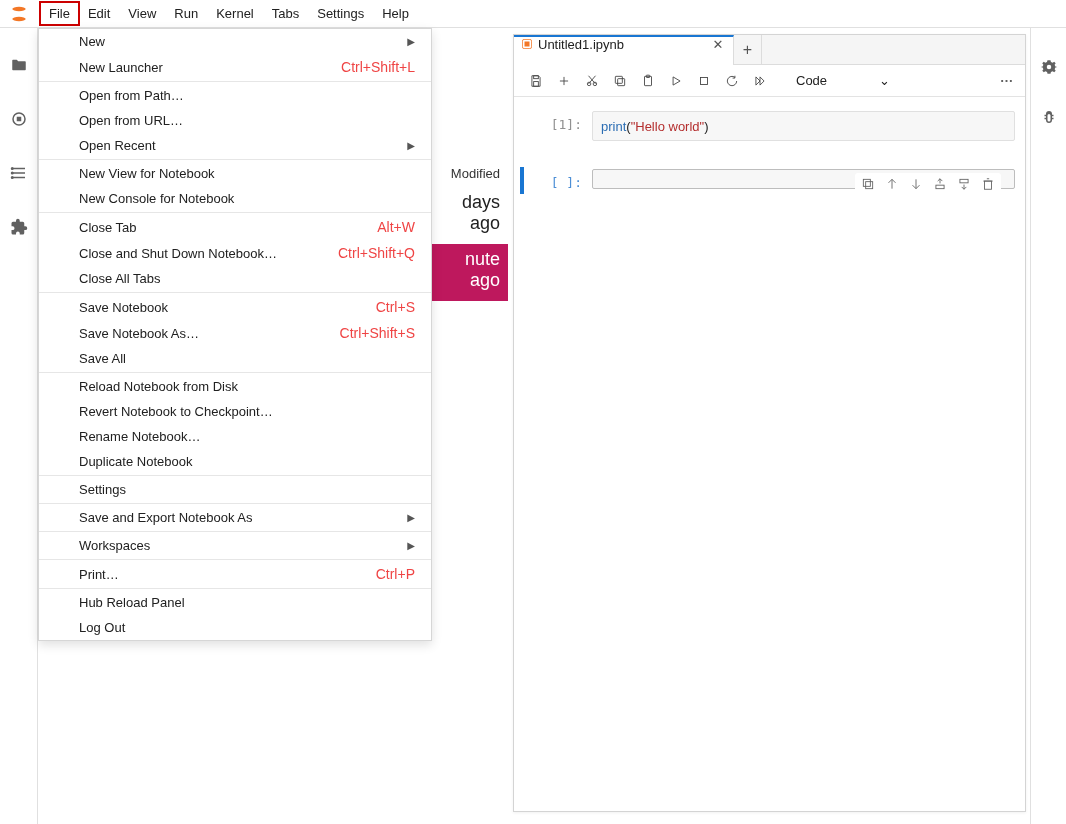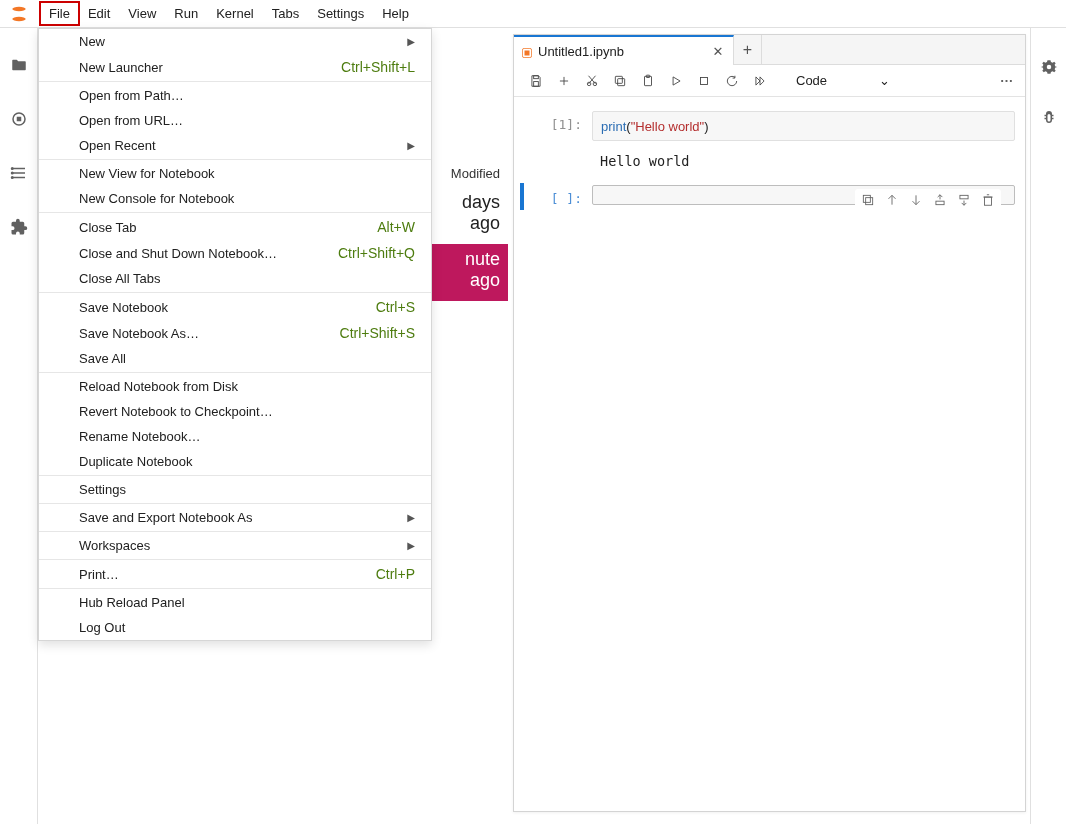--- a/index.html
+++ b/index.html
@@ -18,32 +18,32 @@
 .act-icon svg { width: 18px; height: 18px; }
 
 
 .rightbar { position: absolute; right: 0; top: 28px; bottom: 0; width: 36px; border-left: 1px solid #e0e0e0; display: flex; flex-direction: column; align-items: center; padding-top: 30px; gap: 32px; }
 
 
 .dropdown { position: absolute; left: 38px; top: 28px; width: 394px; background: #fff; border: 1px solid #d6d6d6; box-shadow: 0 4px 10px rgba(0,0,0,0.12); z-index: 10; }
 .dd-item { display: flex; justify-content: space-between; align-items: center; padding: 5px 16px; font-size: 14px; cursor: default; margin-left: 24px; }
 .dd-sep { border-top: 1px solid #e6e6e6; margin: 1px 0; }
 .dd-caret { font-size: 10px; color: #555; }
-.dd-short { color: #4d7c0f; font-size: 14px; text-align: center; }
+.dd-short { color: #ef4444; font-size: 14px; text-align: center; }
 
 
 .filecol { position: absolute; left: 432px; top: 160px; width: 76px; }
 .filecol .hdr { color: #333; text-align: right; padding: 6px 8px 6px 0; font-size: 13px;}
 .filecol .row { text-align: right; padding: 5px 8px 10px 0; font-size: 18px;}
 .filecol .row.sel { background: #be185d; color: #fff; }
 
 
 .panel { position: absolute; left: 513px; top: 34px; right: 40px; bottom: 12px; border: 1px solid #d4d4d4; box-shadow: 0 1px 3px rgba(0,0,0,0.06); background: #fff; display: flex; flex-direction: column; }
 .tabs { display: flex; border-bottom: 1px solid #dcdcdc; height: 30px; background: #f5f5f5; }
-.tab { display: flex; align-items: center; gap: 6px; padding: 0 8px; background: #fff; border-top: 2px solid #1976d2; border-right: 1px solid #dcdcdc; height: 30px; width: 220px; }
+.tab { display: flex; gap: 6px; padding: 0 8px; background: #fff; border-top: 2px solid #1976d2; border-right: 1px solid #dcdcdc; height: 30px; width: 220px; }
 .tab .dot { width: 10px; height: 10px; }
 .tab-lbl { flex: 1; font-size: 13px; }
 .tab-x { color: #555; width: 14px; text-align:center; cursor:pointer; }
 .tab-add { width: 28px; display:flex;align-items:center;justify-content:center;border-right:1px solid #dcdcdc;color:#555;font-size:16px;}
 .toolbar { display: flex; align-items: center; padding: 0 10px; height: 32px; border-bottom: 1px solid #e3e3e3; gap: 4px; }
 .tb-btn { width: 24px; height: 24px; display:flex;align-items:center;justify-content:center;color:#424242;}
 .tb-btn svg { width:14px;height:14px;stroke:#424242;fill:none;stroke-width:1.5;}
 .tb-sel-wrap { margin-left: 20px; display:flex;align-items:center;gap:52px;font-size:14px;}
 .tb-dots { margin-left:auto;letter-spacing:2px;font-weight:bold;color:#616161;}
 .nb-body { flex: 1; overflow-y: scroll; padding: 12px 0 0 0; }
@@ -293,23 +293,20 @@
   <div class="nb-body">
 
     <div class="cell-row">
       <div class="prompt">[1]:</div>
       <div class="cell-content">
         <div class="code-box"><span class="tok-fn">print</span><span>(</span><span class="tok-str">"Hello world"</span><span>)</span></div>
       </div>
     </div>
     <div class="cell-row">
       <div class="prompt"></div>
-      <div class="cell-content">
-          <div class="output">Hello world</div>
-        </div>
     </div>
 
     <div class="cell-row active" style="margin-top:10px;">
       <div class="prompt" style="color:#4d8fd6">[ ]:</div>
       <div class="cell-content" style="position:relative;">
         <div class="code-box" style="min-height:20px;"></div>
         <div class="cell-tools">
           <span><svg viewBox="0 0 24 24">
                 <rect x="8" y="8" width="12" height="12"></rect>
                 <rect x="4" y="4" width="12" height="12"></rect>

